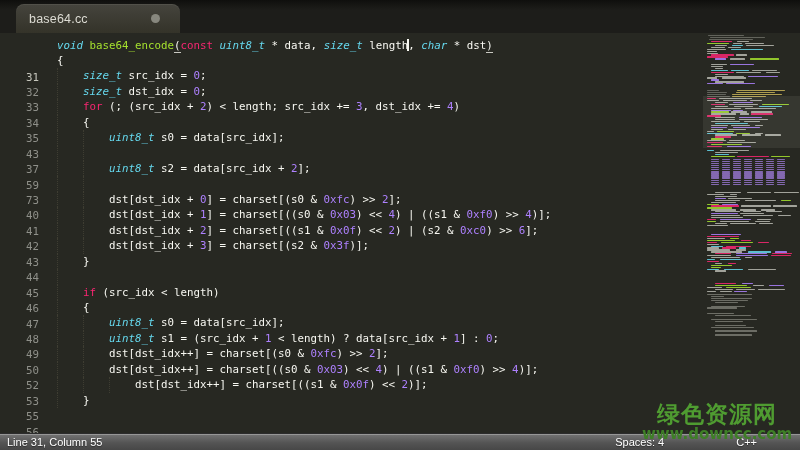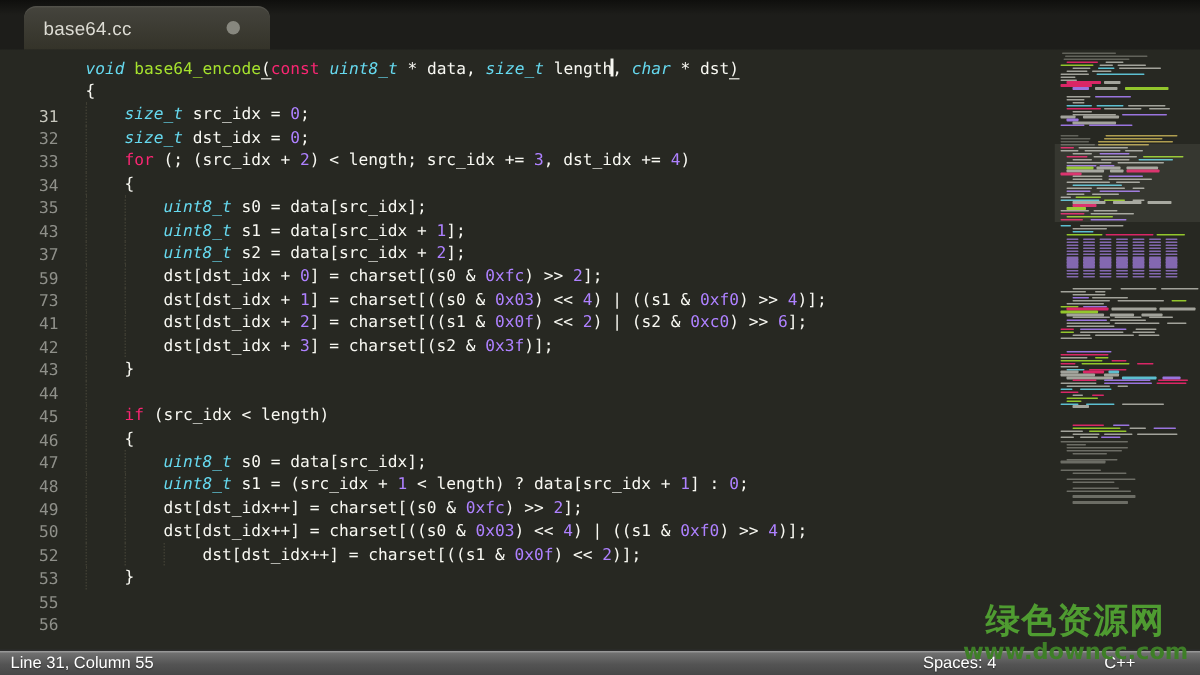--- a/index.html
+++ b/index.html
@@ -101,22 +101,23 @@
 
 <div class="editor">
   <div id="code-area">
       <div class="row"><div class="gut hl">31</div><div class="codewrap"><span style="padding-left: 0px; display: inline-block;"><span class="tok-t">void</span><span class="tok-w"> </span><span class="tok-f">base64_encode</span><span class="tok-u">(</span><span class="tok-k">const</span><span class="tok-w"> </span><span class="tok-t">uint8_t</span><span class="tok-w"> * data, </span><span class="tok-t">size_t</span><span class="tok-w"> length</span><span class="caret"></span><span class="tok-w">, </span><span class="tok-t">char</span><span class="tok-w"> * dst</span><span class="tok-u">)</span></span></div></div>
       <div class="row"><div class="gut">32</div><div class="codewrap"><span style="padding-left: 0px; display: inline-block;"><span class="tok-w">{</span></span></div></div>
       <div class="row"><div class="gut">33</div><div class="codewrap"><span class="guide" style="left: 9px;"></span><span style="padding-left: 26px; display: inline-block;"><span class="tok-t">size_t</span><span class="tok-w"> src_idx = </span><span class="tok-n">0</span><span class="tok-w">;</span></span></div></div>
       <div class="row"><div class="gut">34</div><div class="codewrap"><span class="guide" style="left: 9px;"></span><span style="padding-left: 26px; display: inline-block;"><span class="tok-t">size_t</span><span class="tok-w"> dst_idx = </span><span class="tok-n">0</span><span class="tok-w">;</span></span></div></div>
       <div class="row"><div class="gut">35</div><div class="codewrap"><span class="guide" style="left: 9px;"></span><span style="padding-left: 26px; display: inline-block;"><span class="tok-k">for</span><span class="tok-w"> (; (src_idx + </span><span class="tok-n">2</span><span class="tok-w">) &lt; length; src_idx += </span><span class="tok-n">3</span><span class="tok-w">, dst_idx += </span><span class="tok-n">4</span><span class="tok-w">)</span></span></div></div>
       <div class="row"><div class="gut">43</div><div class="codewrap"><span class="guide" style="left: 9px;"></span><span style="padding-left: 26px; display: inline-block;"><span class="tok-w">{</span></span></div></div>
       <div class="row"><div class="gut">37</div><div class="codewrap"><span class="guide" style="left: 9px;"></span><span class="guide" style="left: 35px;"></span><span style="padding-left: 52px; display: inline-block;"><span class="tok-t">uint8_t</span><span class="tok-w"> s0 = data[src_idx];</span></span></div></div>
-      <div class="row"><div class="gut">59</div><div class="codewrap"><span class="guide" style="left: 9px;"></span><span class="guide" style="left: 35px;"></span><span style="padding-left: 52px; display: inline-block;"><span class="tok-t">uint8_t</span><span class="tok-w"> s1 = data[src_idx + </span><span class="tok-n">1</span><span class="tok-w">];</span></span></div></div>
+      <div class="row"><div class="gut">59</div><div class="codewrap"><span class="guide" style="left: 9px;"></span><span class="guide" style="left: 35px;"></span></div></div>
       <div class="row"><div class="gut">73</div><div class="codewrap"><span class="guide" style="left: 9px;"></span><span class="guide" style="left: 35px;"></span><span style="padding-left: 52px; display: inline-block;"><span class="tok-t">uint8_t</span><span class="tok-w"> s2 = data[src_idx + </span><span class="tok-n">2</span><span class="tok-w">];</span></span></div></div>
+      <div class="row"><div class="gut">40</div><div class="codewrap"><span class="guide" style="left: 9px;"></span><span class="guide" style="left: 35px;"></span><span style="padding-left: 52px; display: inline-block;"></span></div></div>
       <div class="row"><div class="gut">41</div><div class="codewrap"><span class="guide" style="left: 9px;"></span><span class="guide" style="left: 35px;"></span><span style="padding-left: 52px; display: inline-block;"><span class="tok-w">dst[dst_idx + </span><span class="tok-n">0</span><span class="tok-w">] = charset[(s0 &amp; </span><span class="tok-n">0xfc</span><span class="tok-w">) &gt;&gt; </span><span class="tok-n">2</span><span class="tok-w">];</span></span></div></div>
       <div class="row"><div class="gut">42</div><div class="codewrap"><span class="guide" style="left: 9px;"></span><span class="guide" style="left: 35px;"></span><span style="padding-left: 52px; display: inline-block;"><span class="tok-w">dst[dst_idx + </span><span class="tok-n">1</span><span class="tok-w">] = charset[((s0 &amp; </span><span class="tok-n">0x03</span><span class="tok-w">) &lt;&lt; </span><span class="tok-n">4</span><span class="tok-w">) | ((s1 &amp; </span><span class="tok-n">0xf0</span><span class="tok-w">) &gt;&gt; </span><span class="tok-n">4</span><span class="tok-w">)];</span></span></div></div>
       <div class="row"><div class="gut">43</div><div class="codewrap"><span class="guide" style="left: 9px;"></span><span class="guide" style="left: 35px;"></span><span style="padding-left: 52px; display: inline-block;"><span class="tok-w">dst[dst_idx + </span><span class="tok-n">2</span><span class="tok-w">] = charset[((s1 &amp; </span><span class="tok-n">0x0f</span><span class="tok-w">) &lt;&lt; </span><span class="tok-n">2</span><span class="tok-w">) | (s2 &amp; </span><span class="tok-n">0xc0</span><span class="tok-w">) &gt;&gt; </span><span class="tok-n">6</span><span class="tok-w">];</span></span></div></div>
       <div class="row"><div class="gut">44</div><div class="codewrap"><span class="guide" style="left: 9px;"></span><span class="guide" style="left: 35px;"></span><span style="padding-left: 52px; display: inline-block;"><span class="tok-w">dst[dst_idx + </span><span class="tok-n">3</span><span class="tok-w">] = charset[(s2 &amp; </span><span class="tok-n">0x3f</span><span class="tok-w">)];</span></span></div></div>
       <div class="row"><div class="gut">45</div><div class="codewrap"><span class="guide" style="left: 9px;"></span><span style="padding-left: 26px; display: inline-block;"><span class="tok-w">}</span></span></div></div>
       <div class="row"><div class="gut">46</div><div class="codewrap"><span class="guide" style="left: 9px;"></span><span style="padding-left: 26px; display: inline-block;"></span></div></div>
       <div class="row"><div class="gut">47</div><div class="codewrap"><span class="guide" style="left: 9px;"></span><span style="padding-left: 26px; display: inline-block;"><span class="tok-k">if</span><span class="tok-w"> (src_idx &lt; length)</span></span></div></div>
       <div class="row"><div class="gut">48</div><div class="codewrap"><span class="guide" style="left: 9px;"></span><span style="padding-left: 26px; display: inline-block;"><span class="tok-w">{</span></span></div></div>
       <div class="row"><div class="gut">49</div><div class="codewrap"><span class="guide" style="left: 9px;"></span><span class="guide" style="left: 35px;"></span><span style="padding-left: 52px; display: inline-block;"><span class="tok-t">uint8_t</span><span class="tok-w"> s0 = data[src_idx];</span></span></div></div>
       <div class="row"><div class="gut">50</div><div class="codewrap"><span class="guide" style="left: 9px;"></span><span class="guide" style="left: 35px;"></span><span style="padding-left: 52px; display: inline-block;"><span class="tok-t">uint8_t</span><span class="tok-w"> s1 = (src_idx + </span><span class="tok-n">1</span><span class="tok-w"> &lt; length) ? data[src_idx + </span><span class="tok-n">1</span><span class="tok-w">] : </span><span class="tok-n">0</span><span class="tok-w">;</span></span></div></div>

